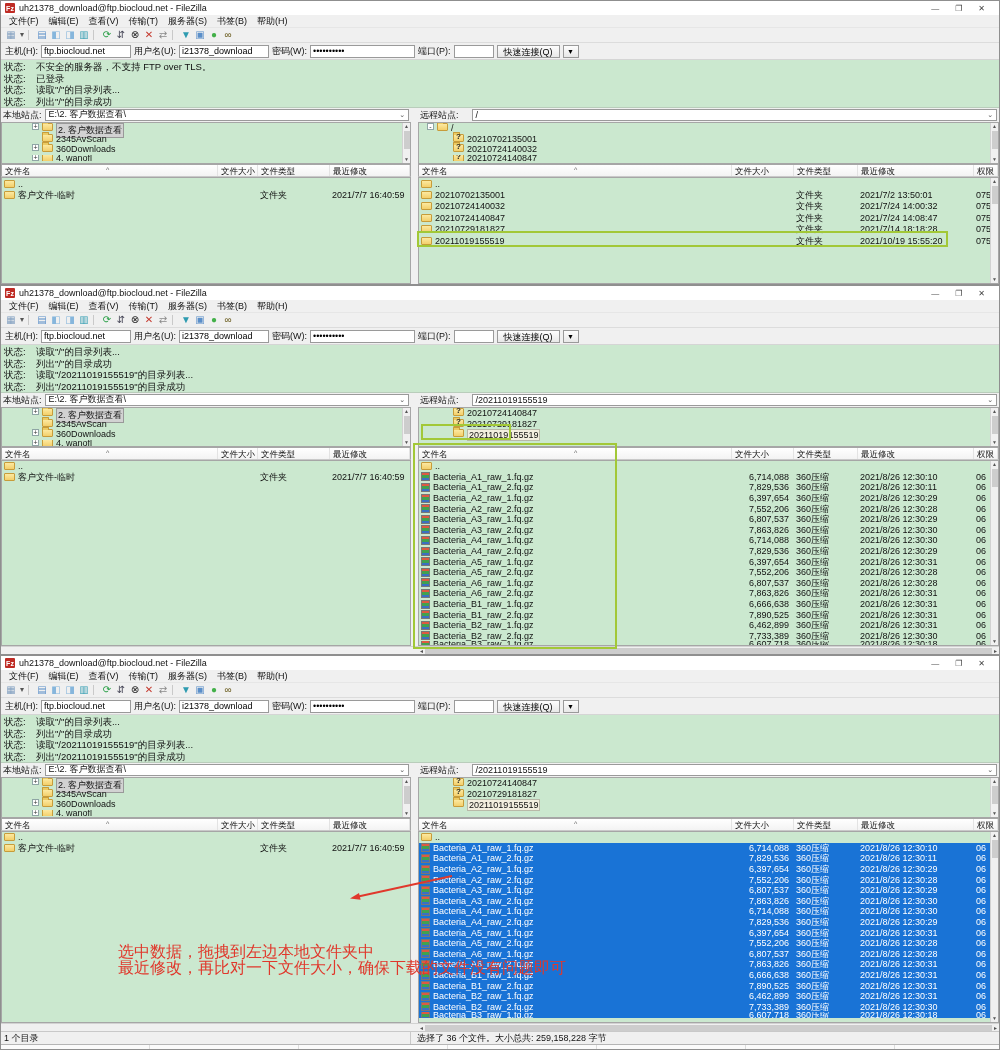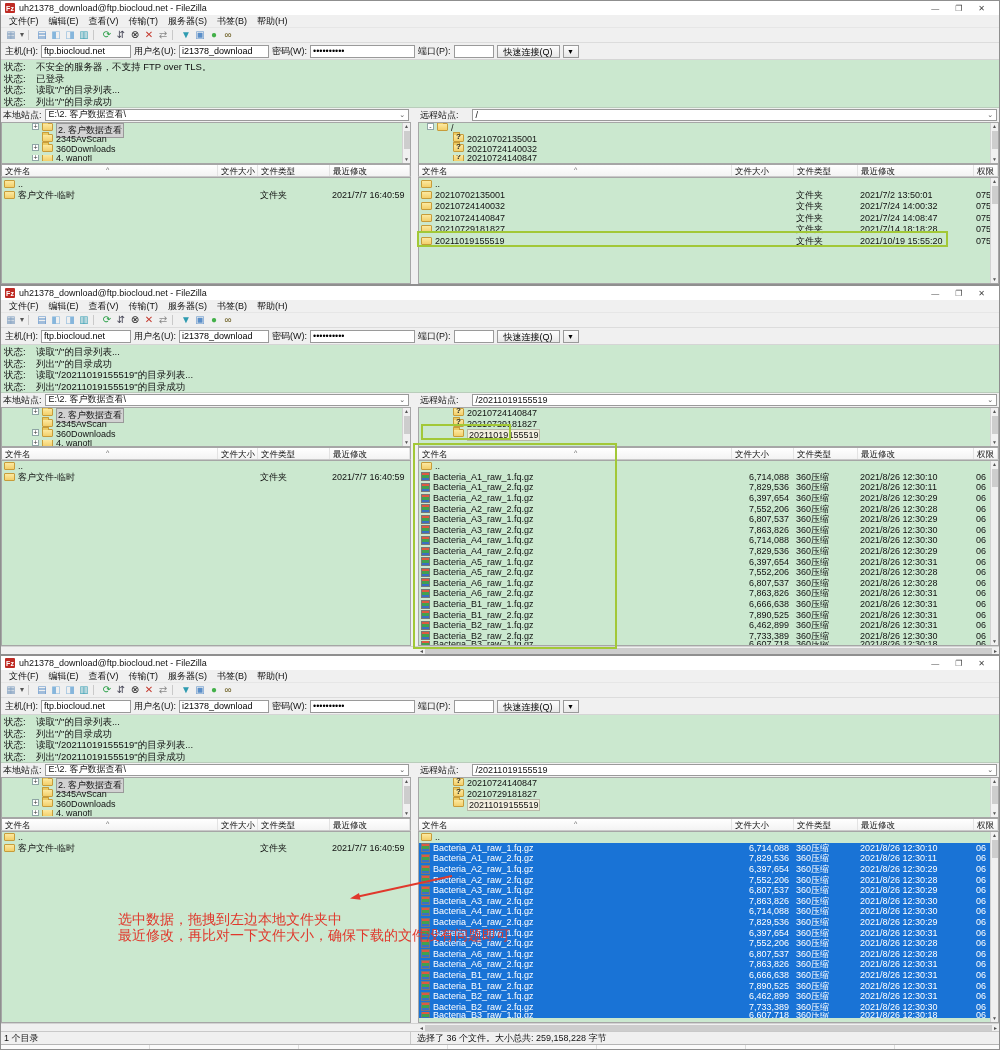--- a/index.html
+++ b/index.html
@@ -96,21 +96,21 @@
 .hthumb{flex:1;height:6px;background:#cdcdcd;margin:0 1px}
 
 .statusbar{height:13px;flex:none;display:flex;align-items:center;font-size:9px;background:#f0f0f0;border-top:1px solid #c9c9c9}
 .sb-l{width:410px;flex:none;padding-left:3px;border-right:1px solid #c9c9c9;overflow:hidden;white-space:nowrap}
 .sb-r{flex:1;padding-left:6px;overflow:hidden;white-space:nowrap}
 .queuestrip{height:5px;flex:none;background:#fbfbfb;border-top:1px solid #b5b5b5;
  background-image:repeating-linear-gradient(90deg,transparent 0 148px,#ddd 148px 149px)}
 
 #overlays{position:absolute;left:0;top:0;width:1000px;height:1050px;pointer-events:none}
 .gbox{position:absolute;border:2px solid #a2c837}
-.redtext{position:absolute;left:118px;top:912px;color:#e0382c;font-size:14px;line-height:15.5px;white-space:nowrap}
+.redtext{position:absolute;left:118px;top:944px;color:#e0382c;font-size:16px;line-height:15.5px;white-space:nowrap}
 .arrowsvg{position:absolute;left:340px;top:860px}
 </style>
 </head>
 <body>
 
 <section class="fzwin" id="w1">
   <div class="titlebar">
     <span class="fzico">Fz</span>
     <span class="wtitle">uh21378_download@ftp.biocloud.net - FileZilla</span>
     <span class="wctrls">

